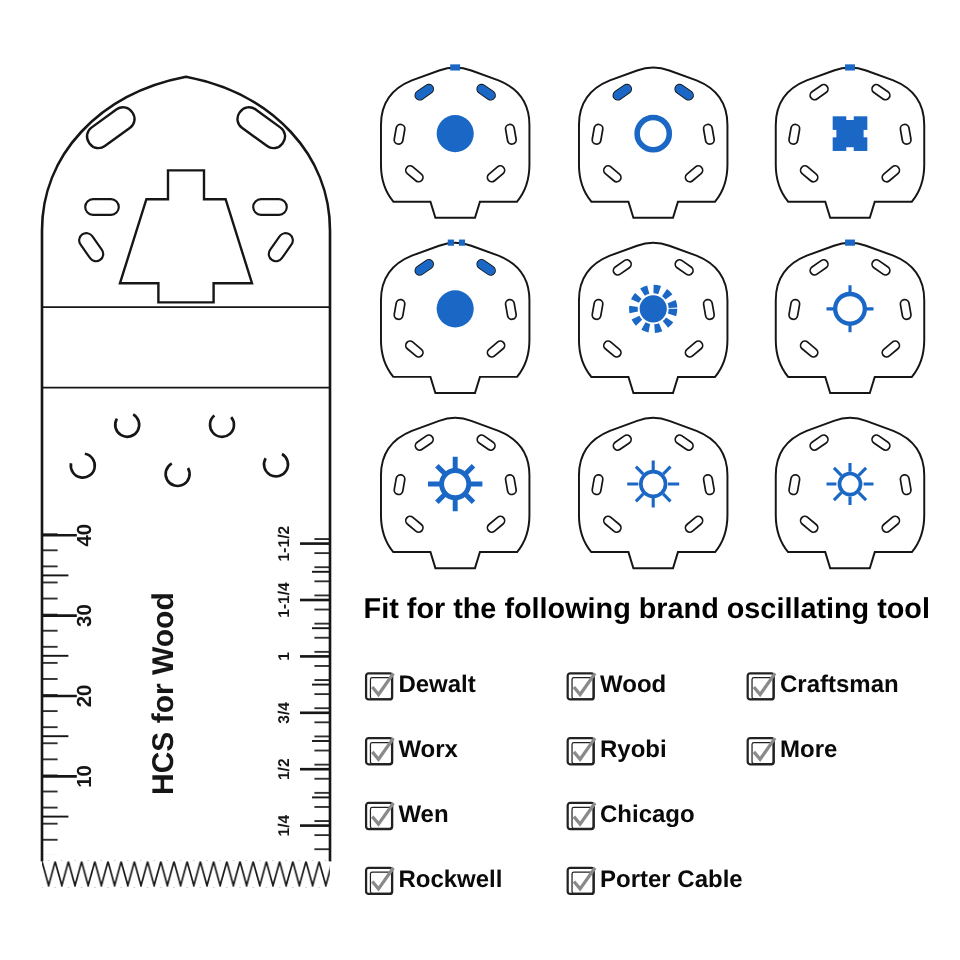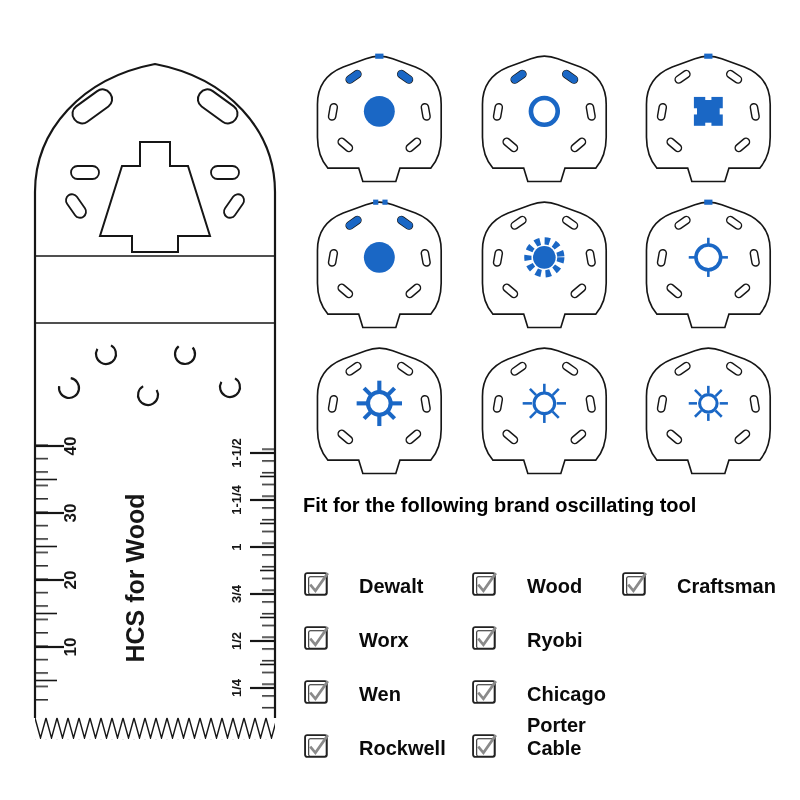--- a/index.html
+++ b/index.html
@@ -3,26 +3,26 @@
 <meta charset="utf-8">
 <style>
   html,body{margin:0;padding:0;background:#fff;font-family:"Liberation Sans",sans-serif;}
   .stage{position:relative;width:800px;height:800px;background:#fff;overflow:hidden;
          --blue:#1a67c5;--ink:#161616;}
   .blade{position:absolute;left:20px;top:46px;width:270px;height:714px;}
   .adapters{position:absolute;left:302px;top:46px;width:484px;height:432px;
             display:grid;grid-template-columns:repeat(3,1fr);grid-template-rows:repeat(3,1fr);
             gap:6px 10px;}
   .ad{width:100%;height:100%;}
-  .heading{position:absolute;left:303px;top:494px;width:494px;font-size:20px;font-weight:700;
+  .heading{position:absolute;left:303px;top:494px;width:494px;font-size:24px;font-weight:700;
            color:#000;white-space:nowrap;}
   .brands{position:absolute;left:303px;top:544px;width:494px;height:216px;display:grid;
           grid-template-rows:repeat(4,1fr);grid-template-columns:168px 150px 176px;
           grid-auto-flow:column;}
-  .brand{display:flex;align-items:flex-end;gap:27px;font-size:20px;font-weight:600;color:#0a0a0a;}
+  .brand{display:flex;align-items:center;gap:0;font-size:20px;font-weight:600;color:#0a0a0a;}
   .cb{width:29px;height:29px;flex:none;}
   svg text{font-family:"Liberation Sans",sans-serif;}
   .ol{fill:#fff;stroke:var(--ink);}
   .fb{fill:var(--blue);}
   .sb{stroke:var(--blue);fill:none;}
   .fw{fill:#fff;}
   .num{font-size:17px;font-weight:700;fill:var(--ink);}
   .frac{font-size:13px;font-weight:600;fill:var(--ink);}
   .hcs{font-size:25px;font-weight:700;fill:var(--ink);}
 </style>
@@ -299,15 +299,23 @@
       <span>Porter Cable</span>
     </div>
     <div class="brand">
       <svg class="cb" viewBox="0 0 28 28">
           <rect x="2" y="4" width="21" height="21" rx="2" fill="#fff" stroke="#222" stroke-width="1.8"></rect>
           <rect x="5.5" y="7.5" width="17" height="17" rx="1.5" fill="none" stroke="#222" stroke-width="1"></rect>
           <polyline points="7,15 12,21 24,4" fill="none" stroke="#8a8a8a" stroke-width="2.6"></polyline>
         </svg>
       <span>Craftsman</span>
     </div>
+    <div class="brand">
+      <svg class="cb" viewBox="0 0 28 28">
+          <rect x="2" y="4" width="21" height="21" rx="2" fill="#fff" stroke="#222" stroke-width="1.8"></rect>
+          <rect x="5.5" y="7.5" width="17" height="17" rx="1.5" fill="none" stroke="#222" stroke-width="1"></rect>
+          <polyline points="7,15 12,21 24,4" fill="none" stroke="#8a8a8a" stroke-width="2.6"></polyline>
+        </svg>
+      <span>More</span>
+    </div>
   </div>
 
 </div>
 
 </body></html>

